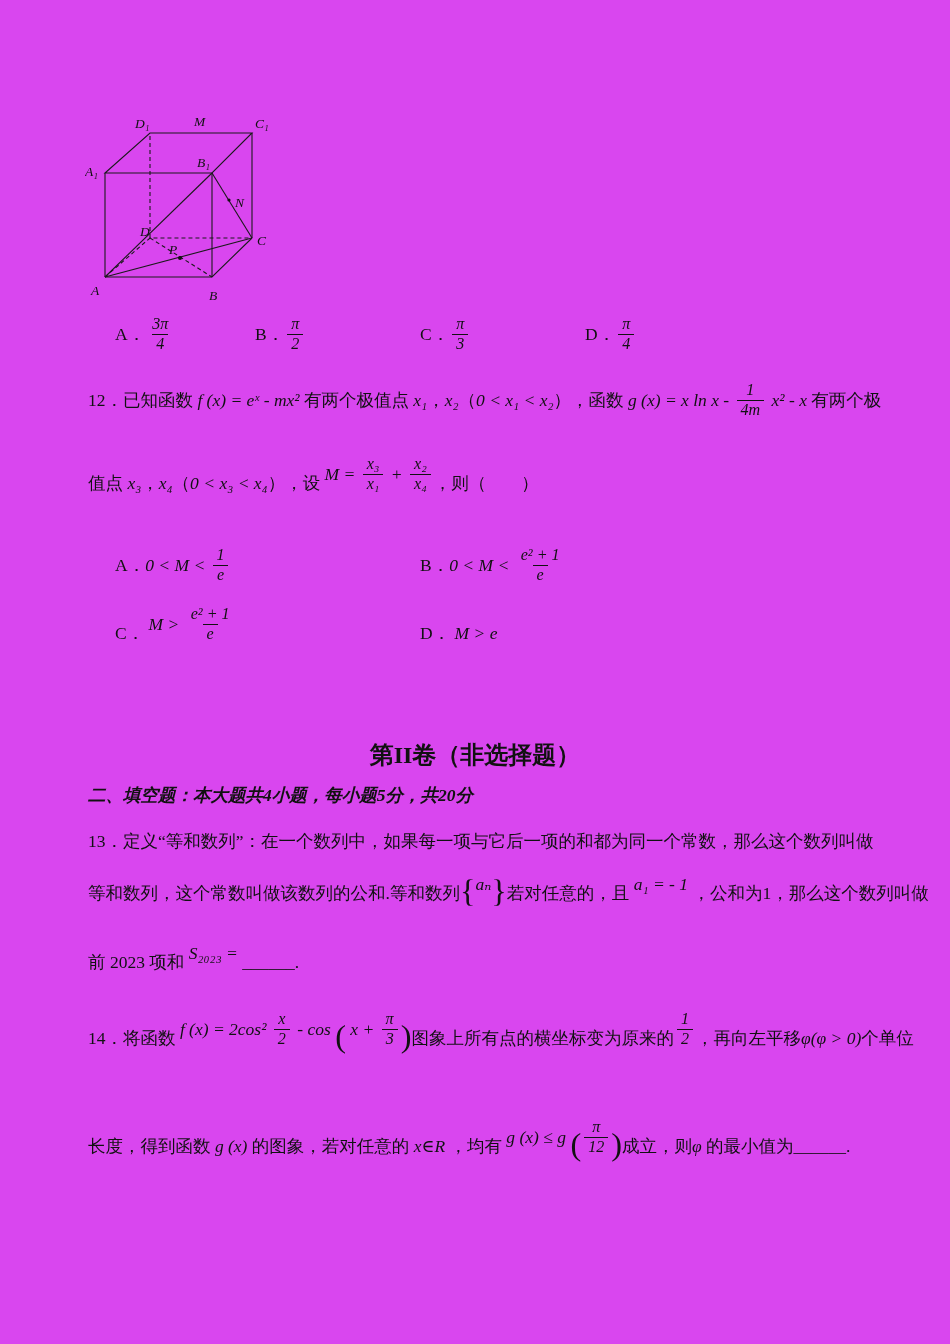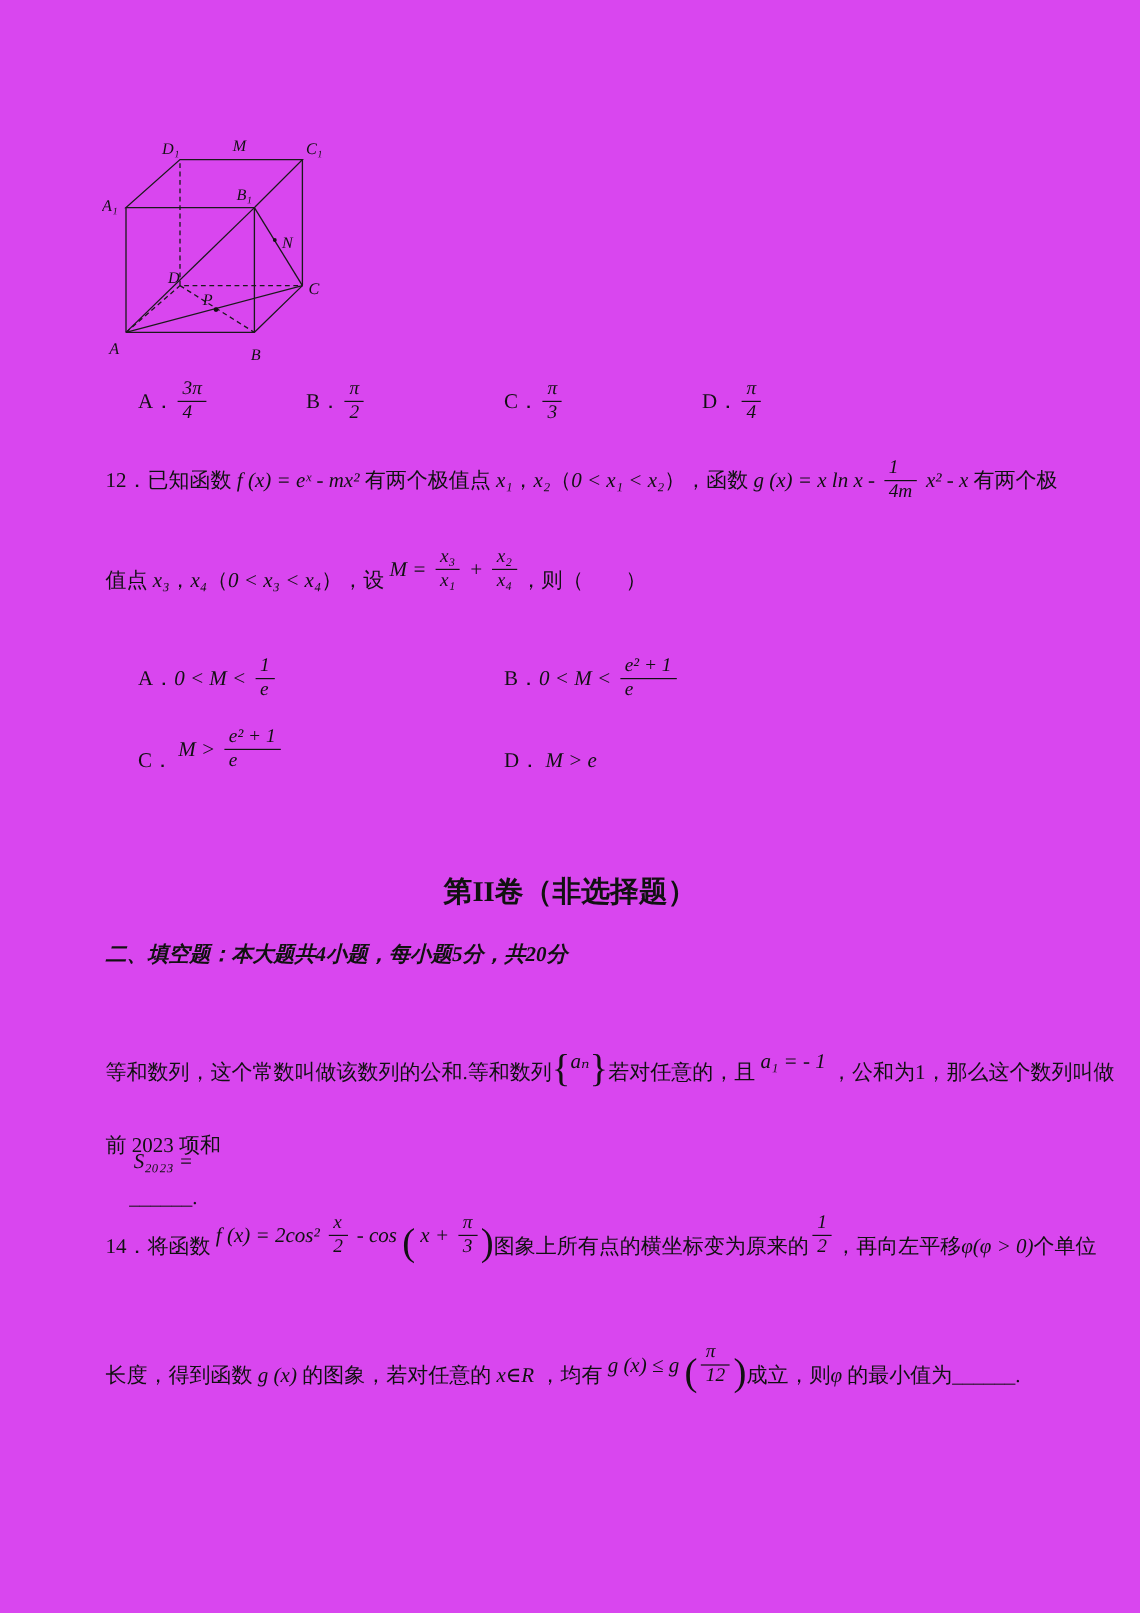--- a/index.html
+++ b/index.html
@@ -18,39 +18,39 @@
     align-items:center;
     font-size:17.5px;
     white-space:pre;
   }
   .sg{white-space:pre;}
   .sg.cn{font-family:"Liberation Serif","DejaVu Serif",serif;}
   .sg.m{font-style:italic;font-family:"Liberation Serif","DejaVu Serif",serif;text-align:center;}
   .sg.r{font-style:normal;font-family:"Liberation Serif","DejaVu Serif",serif;}
   .raise{position:relative;top:-9px;}
   .frac{
-    display:inline-flex;flex-direction:column;
+    display:inline-flex;flex-direction:column;align-items:center;
     vertical-align:middle;
     font-style:italic;
     font-size:0.92em;line-height:1.18;
     margin:0 3px;
   }
   .frac .num{padding:0 4px;}
   .frac .den{border-top:1.2px solid #111;padding:0 4px;}
   .bigp{
     font-style:normal;
     font-size:1.85em;
     font-weight:300;
     line-height:0;
     position:relative;top:-2px;
   }
   .section-title{
     position:absolute;left:0;width:950px;
     text-align:center;
-    font-size:24px;font-weight:bold;
+    font-size:24px;font-weight:bold;margin-top:12px;
   }
   .sub-header{
     position:absolute;
     font-size:17.5px;font-weight:bold;
   }
   svg text{
     font-family:"Liberation Serif","DejaVu Serif",serif;
     font-style:italic;
     font-size:13.5px;
     fill:#111;
@@ -104,19 +104,20 @@
   <div class="line" style="left:88px;top:452px;height:62px;"><span class="sg cn">值点</span><span class="sg m"> x₃</span><span class="sg cn">，</span><span class="sg m">x₄</span><span class="sg cn">（</span><span class="sg m">0 &lt; x₃ &lt; x₄</span><span class="sg cn">），设</span><span class="sg m raise"> M = </span><span class="frac raise"><span class="num">x₃</span><span class="den">x₁</span></span><span class="sg m raise"> + </span><span class="frac raise"><span class="num">x₂</span><span class="den">x₄</span></span><span class="sg cn">，则（　　）</span></div>
 
   <div class="line" style="left:115px;top:538px;height:54px;"><span class="sg r">A．</span><span class="sg m">0 &lt; M &lt; </span><span class="frac"><span class="num">1</span><span class="den">e</span></span></div>
   <div class="line" style="left:420px;top:538px;height:54px;"><span class="sg r">B．</span><span class="sg m">0 &lt; M &lt; </span><span class="frac"><span class="num">e² + 1</span><span class="den">e</span></span></div>
   <div class="line" style="left:115px;top:606px;height:54px;"><span class="sg r">C．</span><span class="sg m raise"> M &gt; </span><span class="frac raise"><span class="num">e² + 1</span><span class="den">e</span></span></div>
   <div class="line" style="left:420px;top:606px;height:54px;"><span class="sg r">D．</span><span class="sg m"> M &gt; e</span></div>
 
   <div class="section-title" style="top:727px;">第II卷（非选择题）</div>
   <div class="sub-header" style="left:88px;top:783px;font-style:italic;">二、填空题：本大题共4小题，每小题5分，共20分</div>
 
+  <div class="line" style="left:88px;top:826px;height:30px;"><span class="sg cn">13．定义“等和数列”：在一个数列中，如果每一项与它后一项的和都为同一个常数，那么这个数列叫做</span></div>
   <div class="line" style="left:88px;top:872px;height:42px;"><span class="sg cn">等和数列，这个常数叫做该数列的公和.等和数列</span><span class="bigp raise">{</span><span class="sg m raise">aₙ</span><span class="bigp raise">}</span><span class="sg cn">若对任意的，且</span><span class="sg m raise"> a₁ = - 1 </span><span class="sg cn">，公和为1，那么这个数列叫做</span></div>
-  <div class="line" style="left:88px;top:942px;height:40px;flex-direction:column;"><span class="sg cn">前 2023 项和</span><span class="sg m raise"> S₂₀₂₃ = </span><span class="sg r">______.</span></div>
+  <div class="line" style="left:88px;top:942px;height:40px;"><span class="sg cn">前 2023 项和</span><span class="sg m raise"> S₂₀₂₃ = </span><span class="sg r">______.</span></div>
 
   <div class="line" style="left:88px;top:1010px;height:56px;"><span class="sg cn">14．将函数</span><span class="sg m raise"> f (x) = 2cos² </span><span class="frac raise"><span class="num">x</span><span class="den">2</span></span><span class="sg m raise"> - cos </span><span class="bigp raise">(</span><span class="sg m raise"> x + </span><span class="frac raise"><span class="num">π</span><span class="den">3</span></span><span class="bigp raise">)</span><span class="sg cn">图象上所有点的横坐标变为原来的</span><span class="frac raise"><span class="num">1</span><span class="den">2</span></span><span class="sg cn">，再向左平移</span><span class="sg m">φ(φ &gt; 0)</span><span class="sg cn">个单位</span></div>
   <div class="line" style="left:88px;top:1120px;height:52px;"><span class="sg cn">长度，得到函数</span><span class="sg m"> g (x) </span><span class="sg cn">的图象，若对任意的</span><span class="sg m"> x∈R </span><span class="sg cn">，均有</span><span class="sg m raise"> g (x) ≤ g </span><span class="bigp raise">(</span><span class="frac raise"><span class="num">π</span><span class="den">12</span></span><span class="bigp raise">)</span><span class="sg cn">成立，则</span><span class="sg m">φ </span><span class="sg cn">的最小值为</span><span class="sg r">______.</span></div>
 
 </div>
 
 </body></html>

